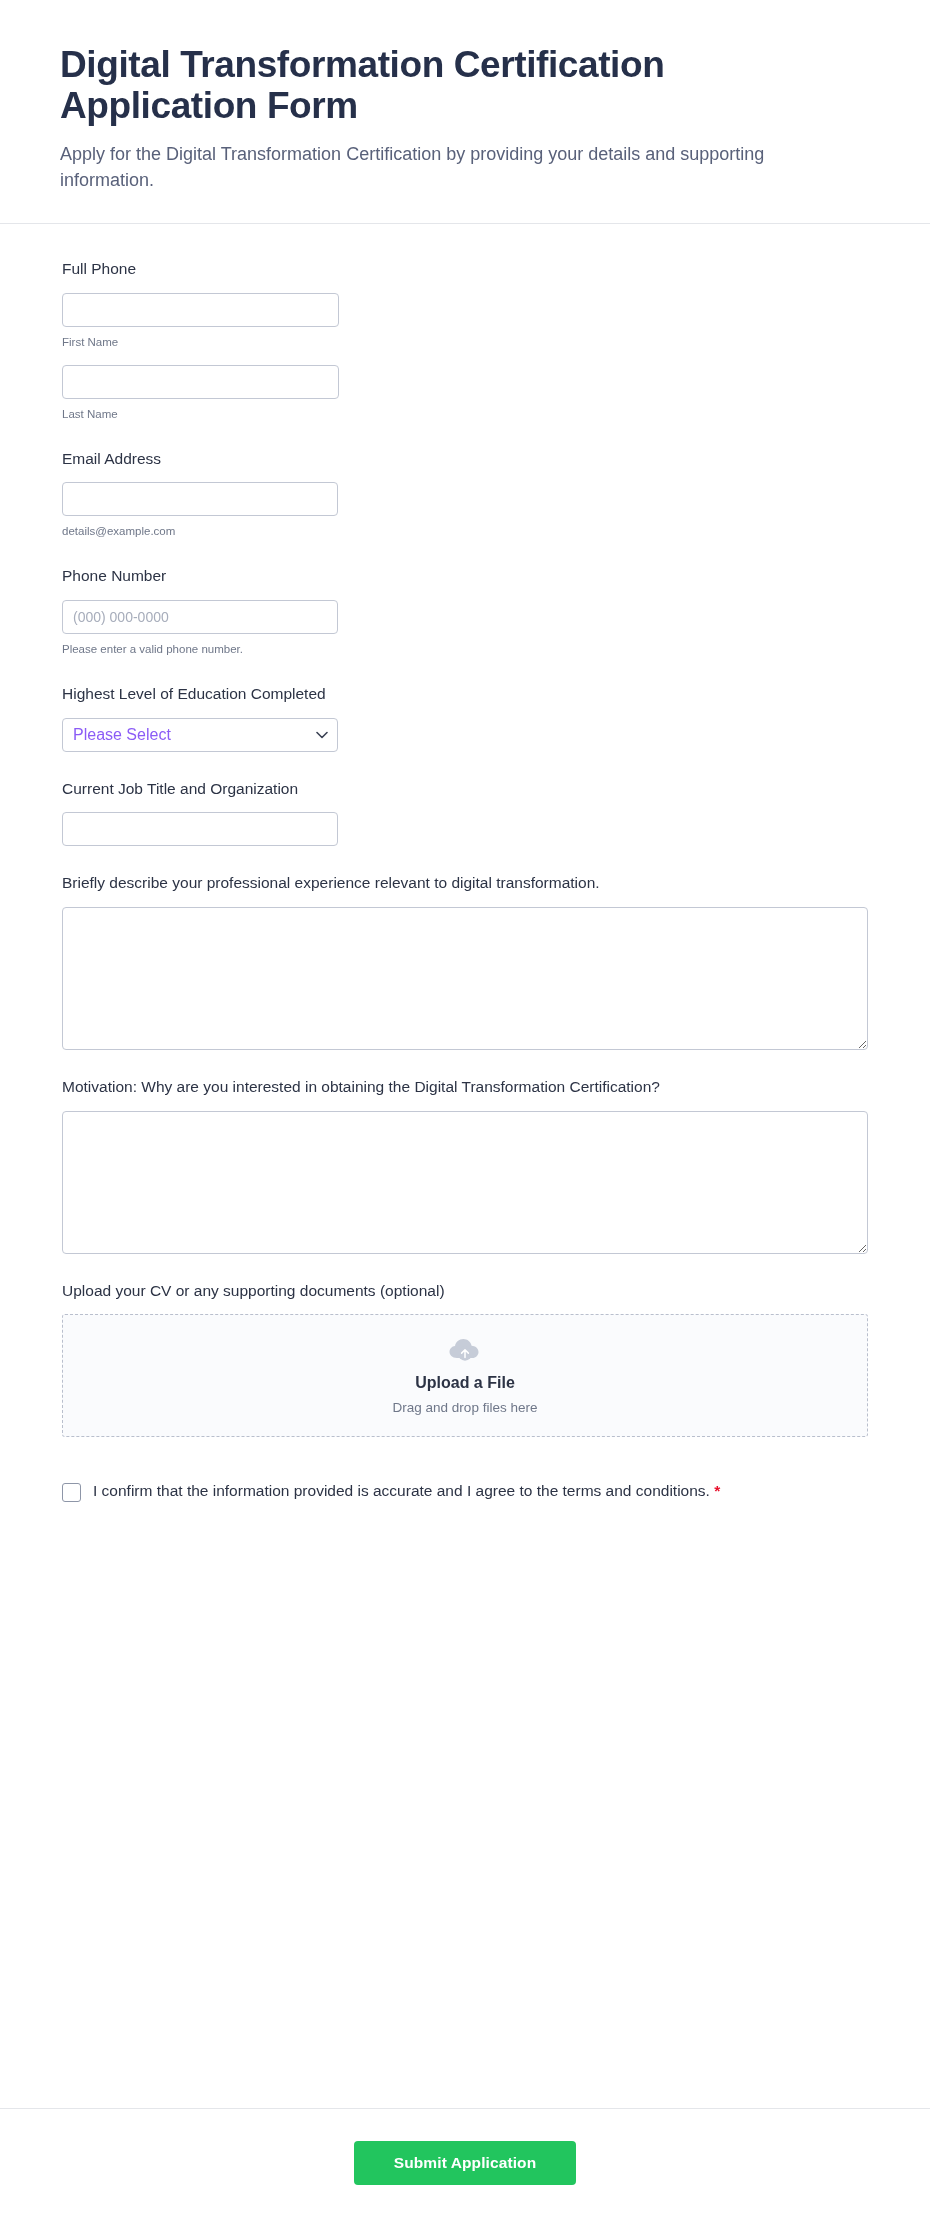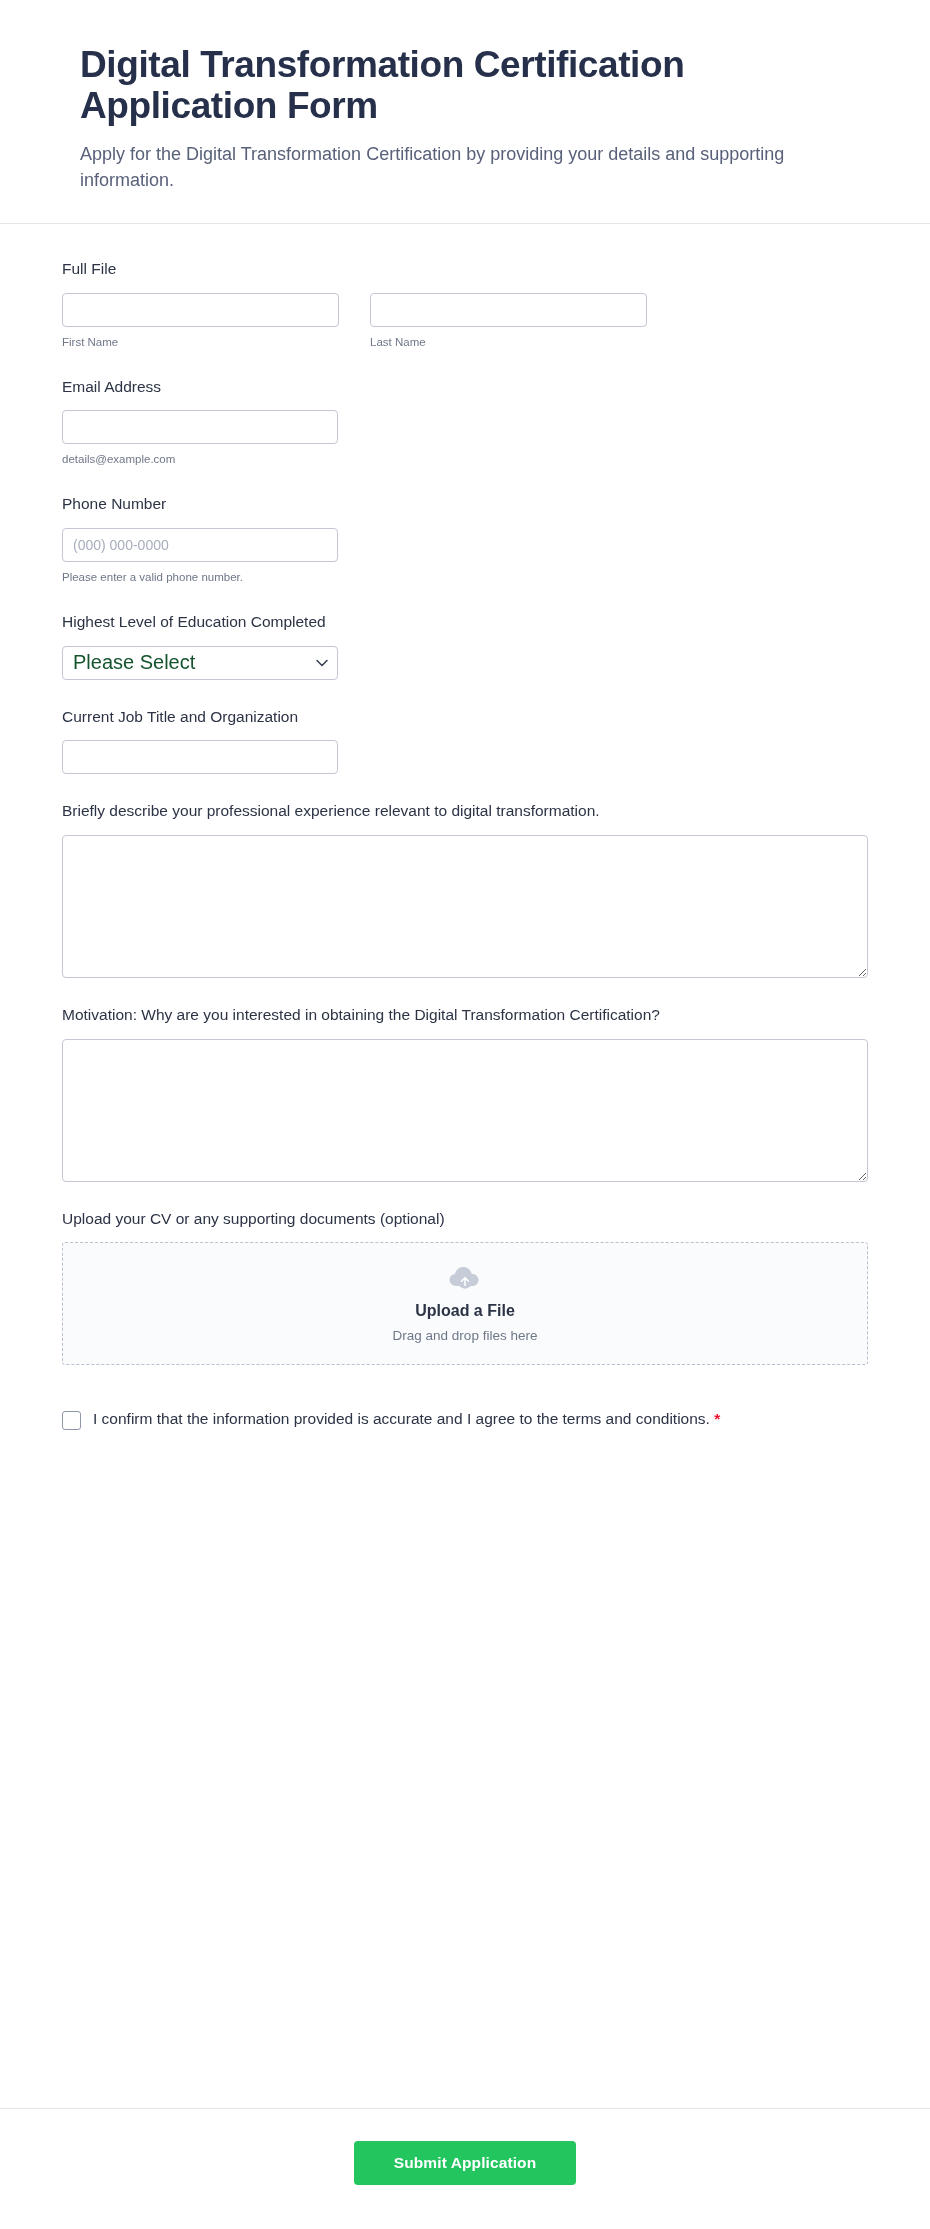--- a/index.html
+++ b/index.html
@@ -17,21 +17,21 @@
   .page {
     width: 930px;
     min-height: 2229px;
     background: #ffffff;
     display: flex;
     flex-direction: column;
   }
 
   
   .form-header {
-    padding: 44px 62px 30px 80px;
+    padding: 44px 62px 30px 60px;
     border-bottom: 1px solid #e4e6ea;
   }
   .form-title {
     font-size: 37px;
     line-height: 1.12;
     font-weight: bold;
     letter-spacing: -0.4px;
     color: #26304a;
     margin: 0 0 14px 0;
     max-width: 700px;
@@ -81,42 +81,43 @@
     color: #2c3345;
     outline: none;
   }
   .text-input::placeholder {
     color: #a7adbb;
   }
 
   
   .name-row {
     display: flex;
-    gap: 31px;
+    gap: 15px;
+    flex-direction: column;
   }
   .name-col {
     width: 277px;
   }
 
   .w-276 { width: 276px; }
 
   
   .select-wrap {
     position: relative;
     width: 276px;
   }
   .select-input {
     width: 100%;
     height: 34px;
     border: 1px solid #c3c8d4;
     border-radius: 4px;
     background: #ffffff;
     padding: 4px 28px 4px 10px;
-    font-size: 20px;
-    color: #14532d;
+    font-size: 16px;
+    color: #8b5cf6;
     display: flex;
     align-items: center;
   }
   .chev {
     position: absolute;
     right: 10px;
     top: 50%;
     transform: translateY(-50%);
     pointer-events: none;
     line-height: 0;
@@ -226,21 +227,21 @@
 <div class="page">
 
   <div class="form-header">
     <h1 class="form-title">Digital Transformation Certification Application Form</h1>
     <p class="form-subtitle">Apply for the Digital Transformation Certification by providing your details and supporting information.</p>
   </div>
 
   <div class="form-body">
 
     <div class="field-block">
-      <span class="field-label">Full File</span>
+      <span class="field-label">Full Phone</span>
       <div class="name-row">
         <div class="name-col">
           <input class="text-input" type="text" value="" style="">
           <div class="sub-label">First Name</div>
         </div>
         <div class="name-col">
           <input class="text-input" type="text" value="" style="">
           <div class="sub-label">Last Name</div>
         </div>
       </div>

